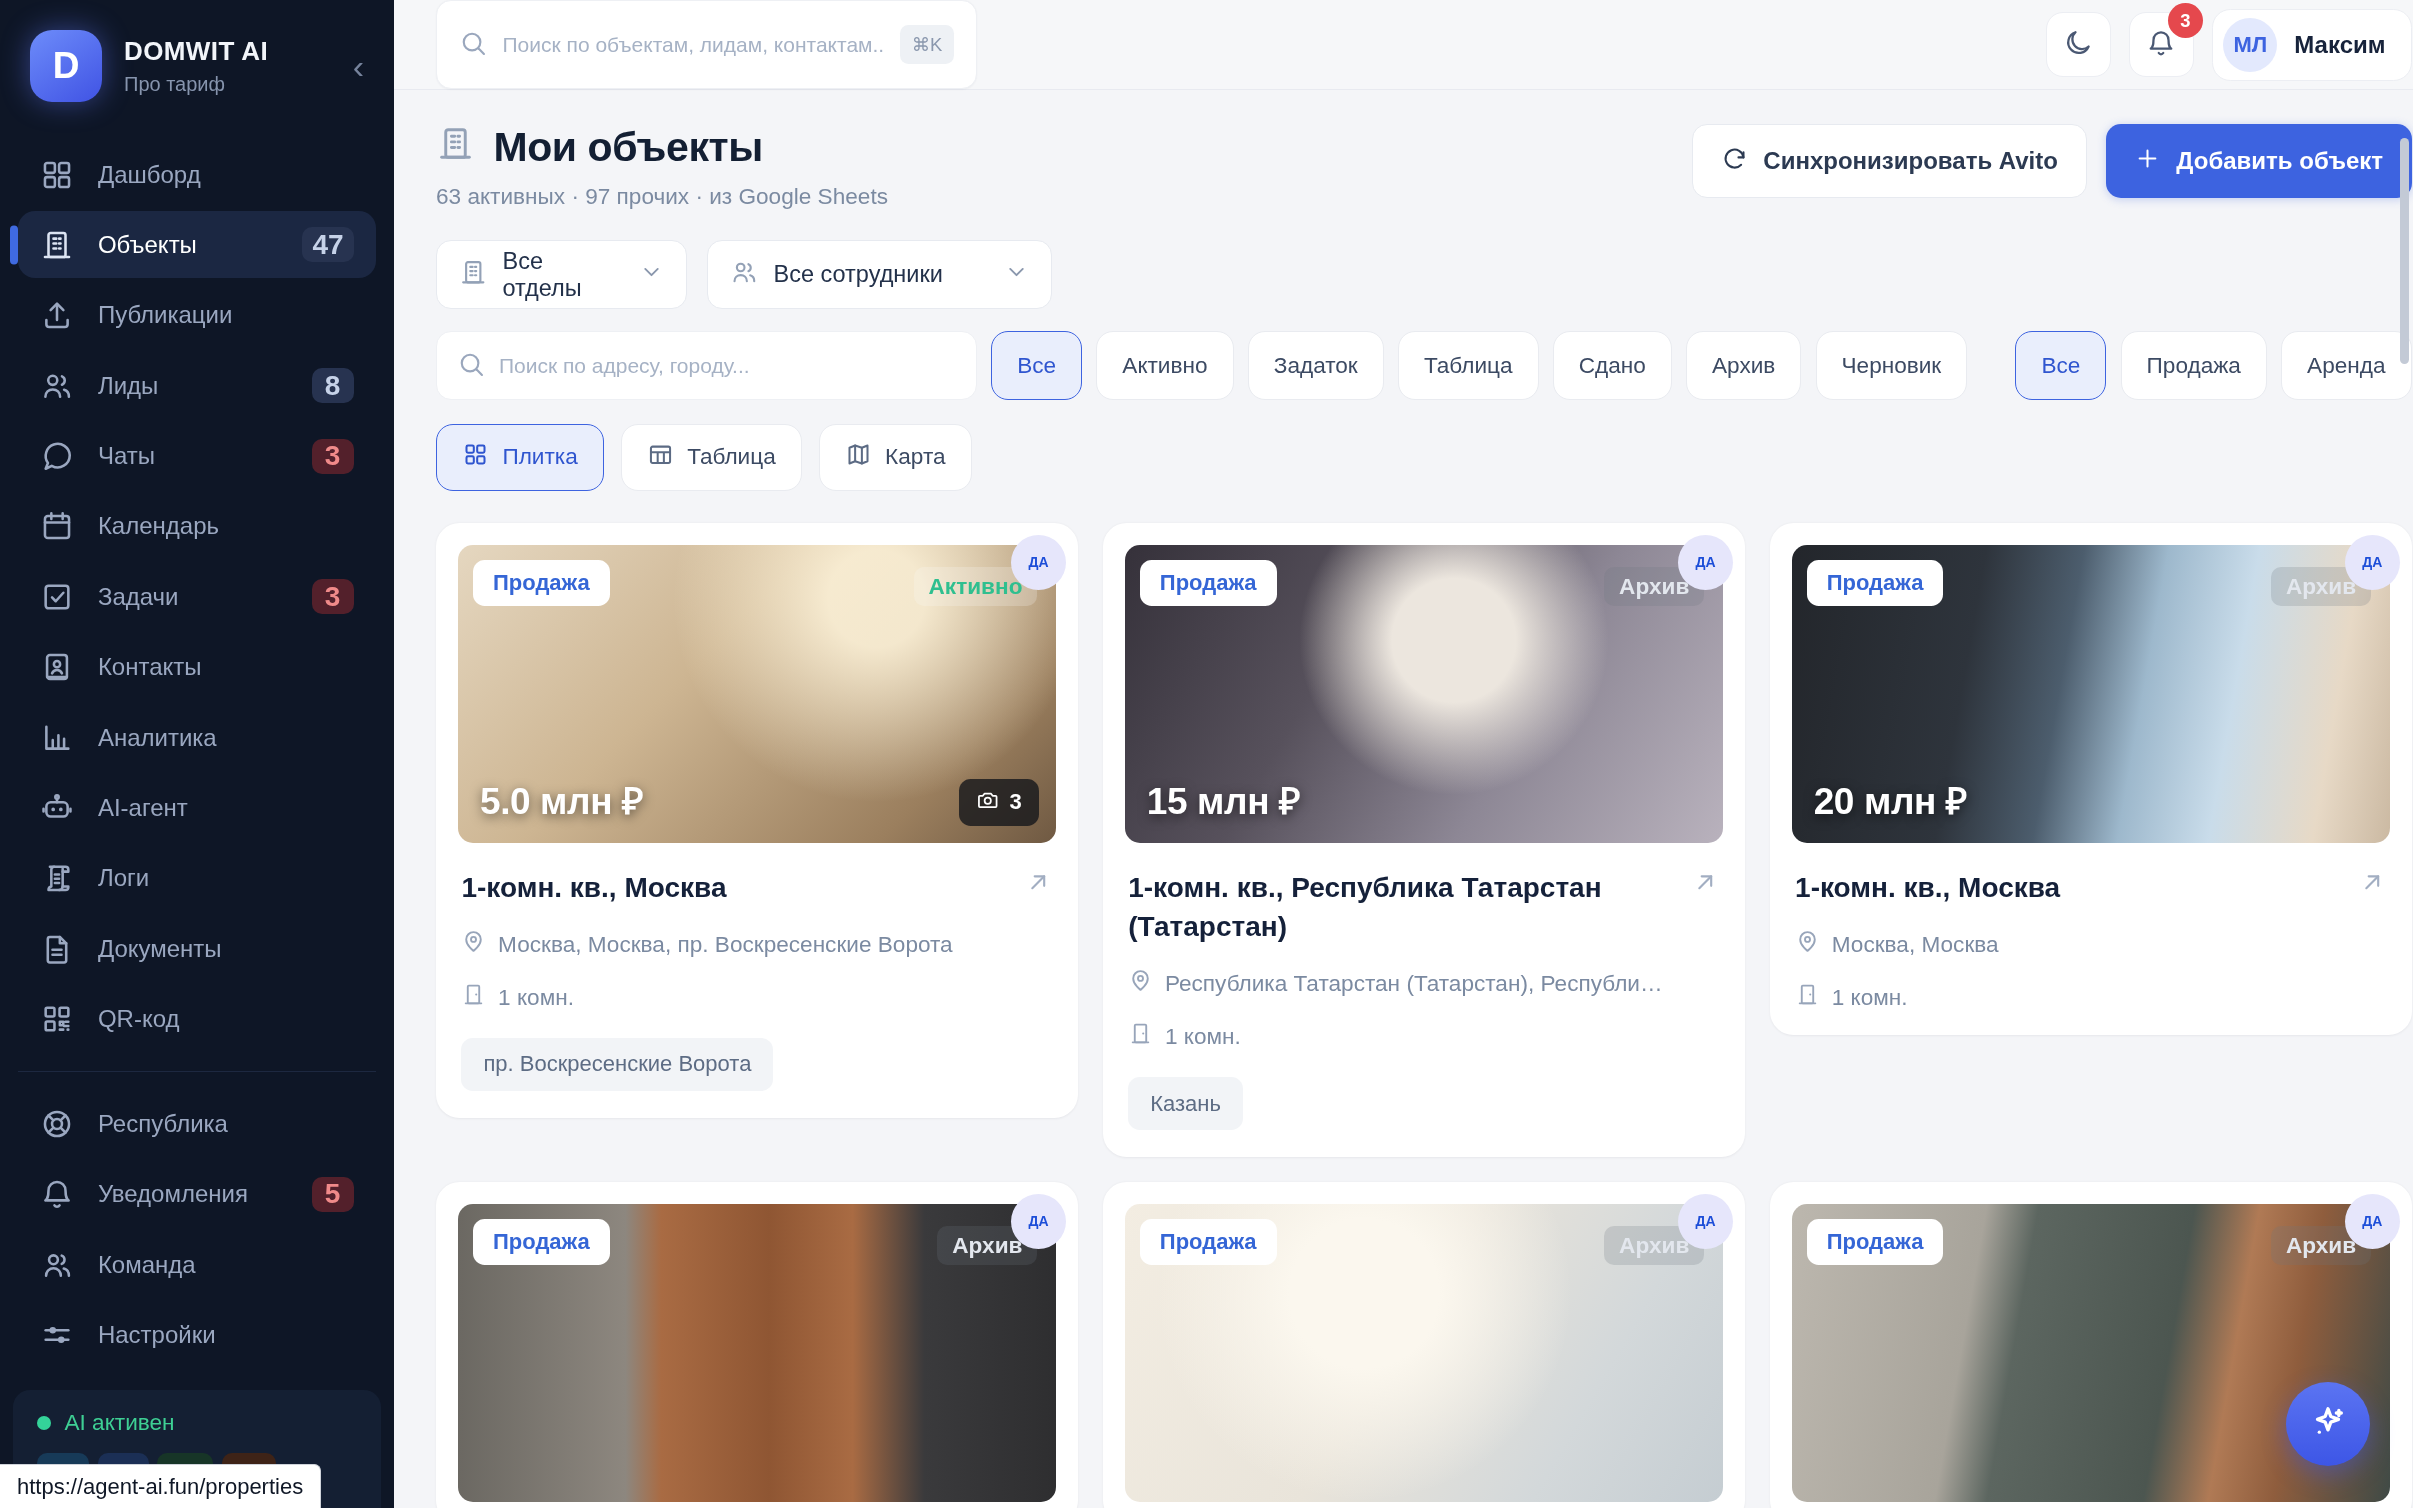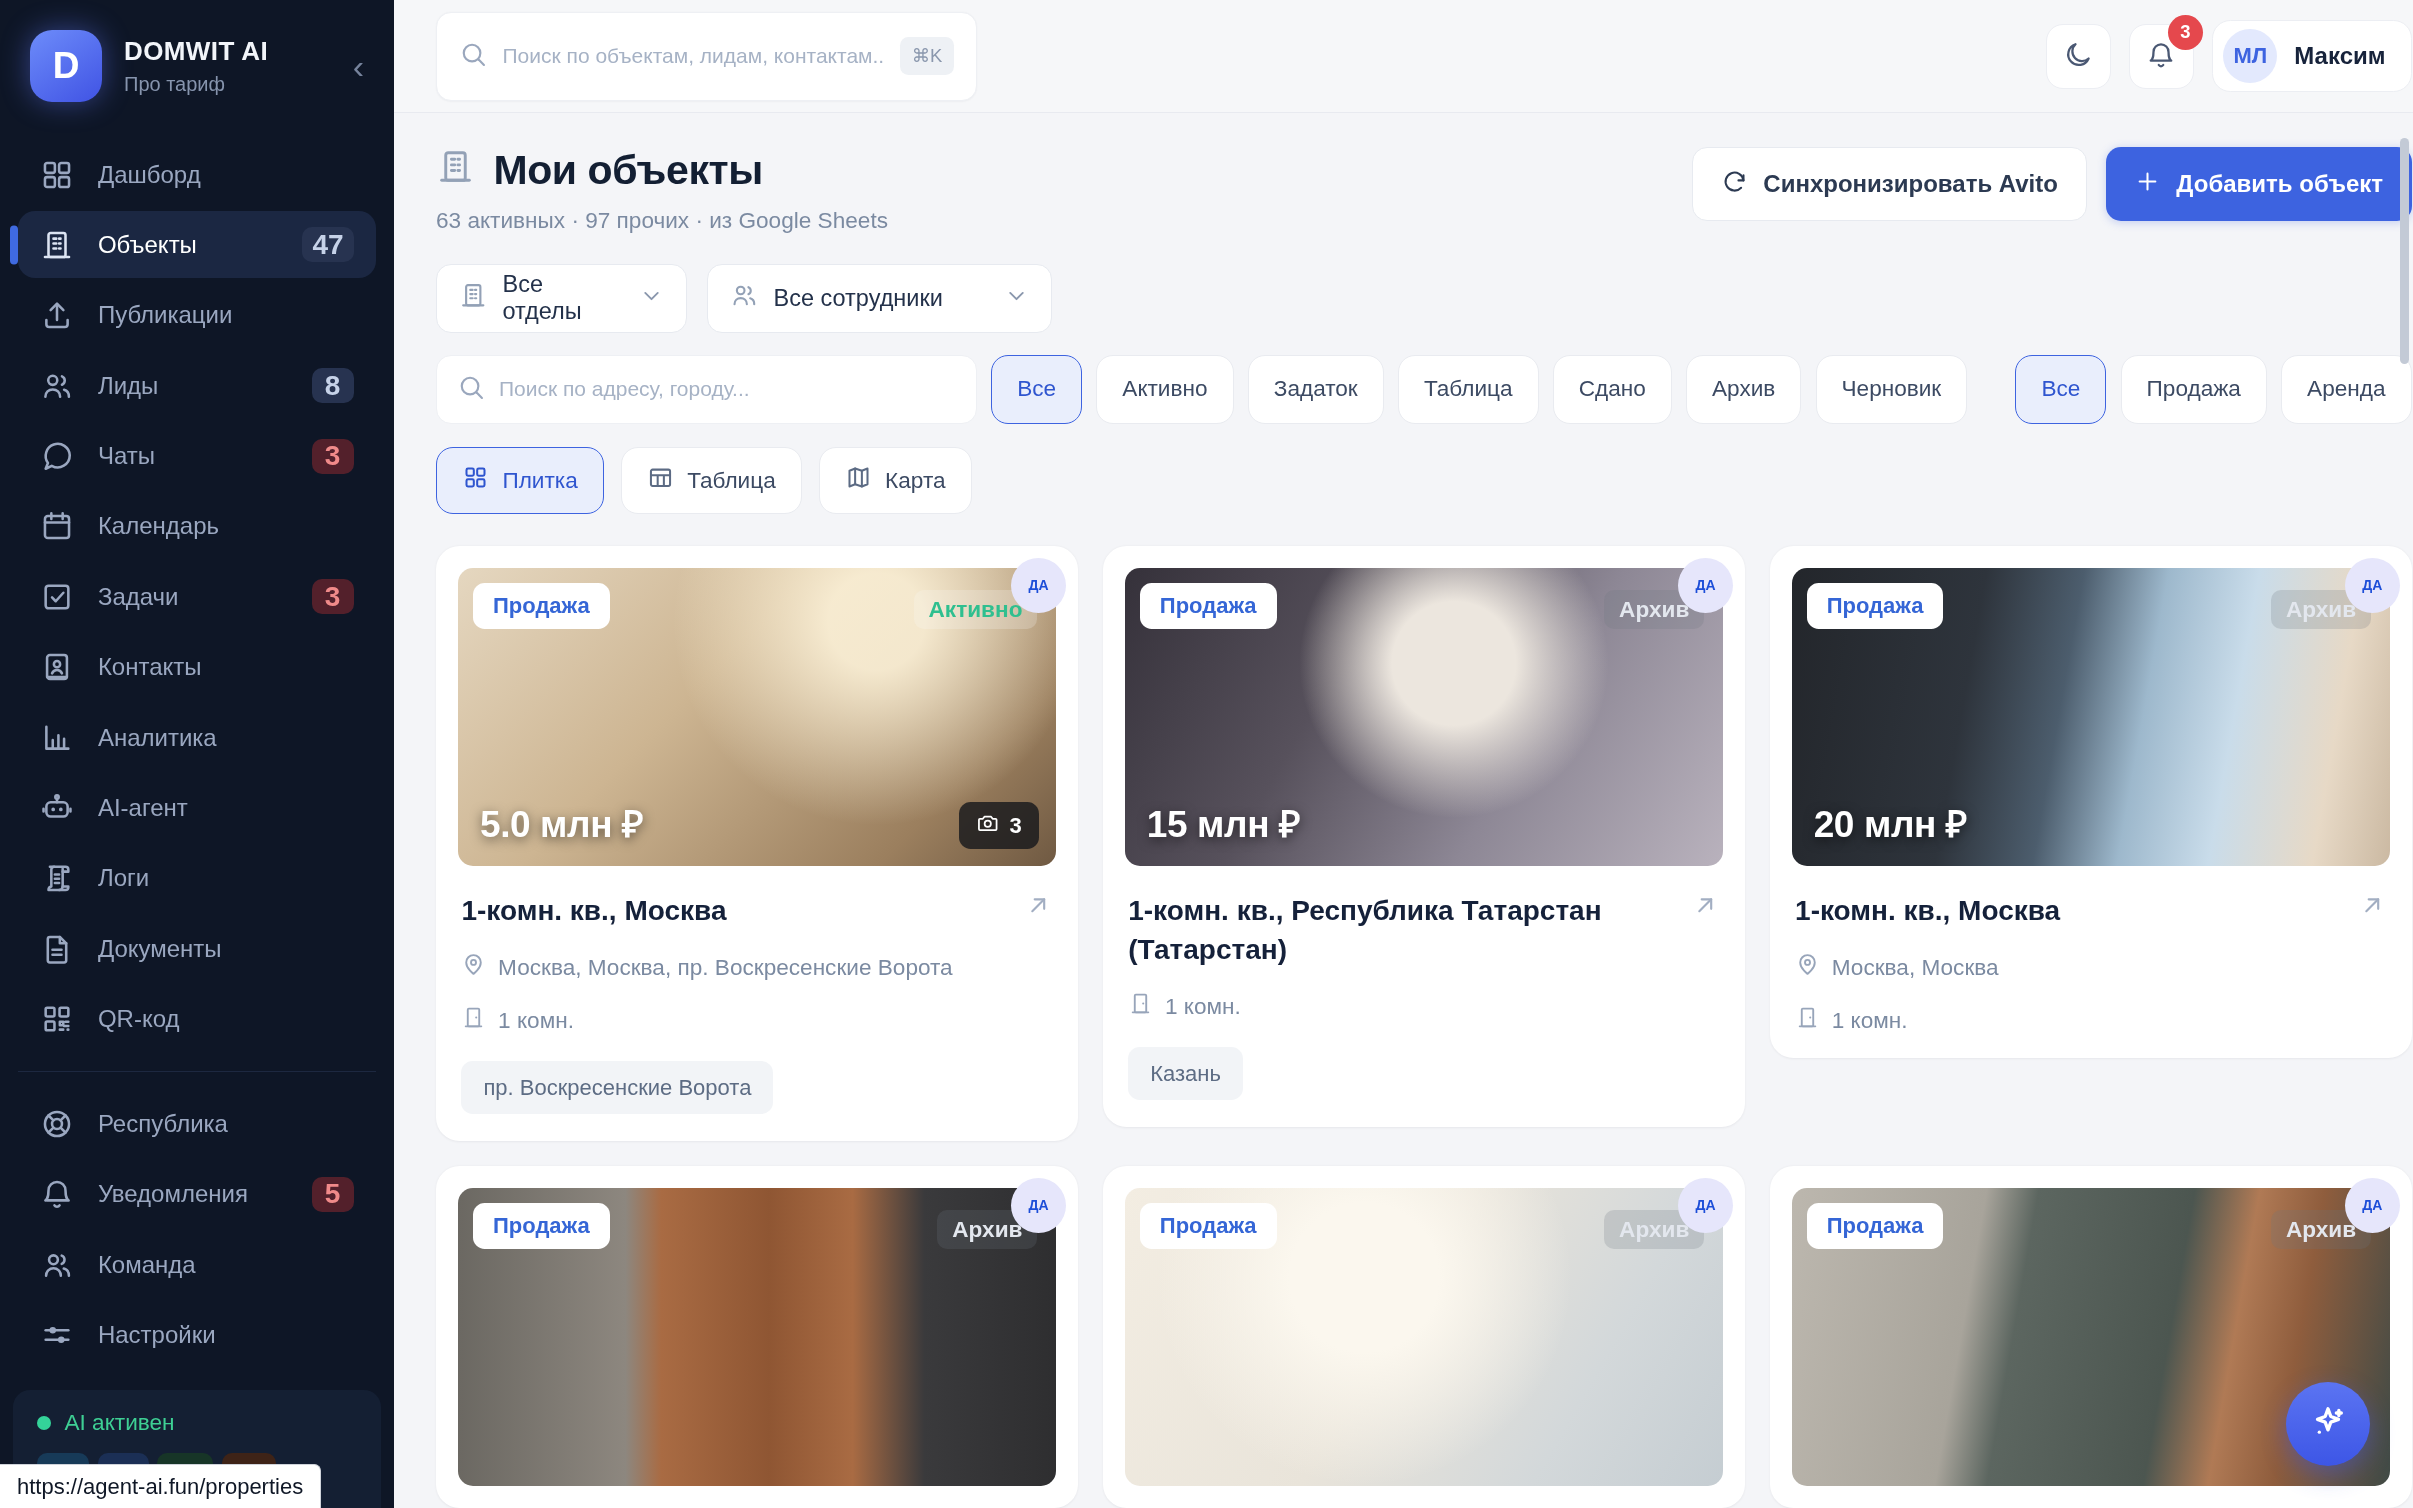--- a/index.html
+++ b/index.html
@@ -532,20 +532,26 @@
               <span class="badge-status gray">Архив</span>
               <div class="price">15 млн ₽</div>
             </div><div class="ai-circle">ДА</div><div class="card-title-row">
               <h3 class="card-title">1-комн. кв., Республика Татарстан (Татарстан)</h3>
               <span class="arrow-link"><svg viewBox="0 0 24 24" fill="none" stroke="currentColor" stroke-width="1.8" stroke-linecap="round" stroke-linejoin="round">
                   <path d="M7 17L17 7"></path>
                   <path d="M9 7h8v8"></path>
                 </svg></span>
             </div><div class="meta-row">
               <span class="icon"><svg viewBox="0 0 24 24" fill="none" stroke="currentColor" stroke-width="1.8" stroke-linecap="round" stroke-linejoin="round">
+                  <path d="M12 21s-7-5.2-7-11a7 7 0 1114 0c0 5.8-7 11-7 11z"></path>
+                  <circle cx="12" cy="10" r="2.4"></circle>
+                </svg></span>
+              <span class="meta-text">Республика Татарстан (Татарстан), Республи…</span>
+            </div><div class="meta-row">
+              <span class="icon"><svg viewBox="0 0 24 24" fill="none" stroke="currentColor" stroke-width="1.8" stroke-linecap="round" stroke-linejoin="round">
                   <rect x="6.5" y="3.5" width="11" height="17" rx="1"></rect>
                   <path d="M4.5 20.5h15"></path>
                   <circle cx="14.6" cy="12" r="1" fill="currentColor" stroke="none"></circle>
                 </svg></span>
               <span class="meta-text">1 комн.</span>
             </div><span class="tag">Казань</span></article>
           <article class="card">
             <div class="card-img ph-3">
               <span class="badge-deal">Продажа</span>
               <span class="badge-status gray">Архив</span>

